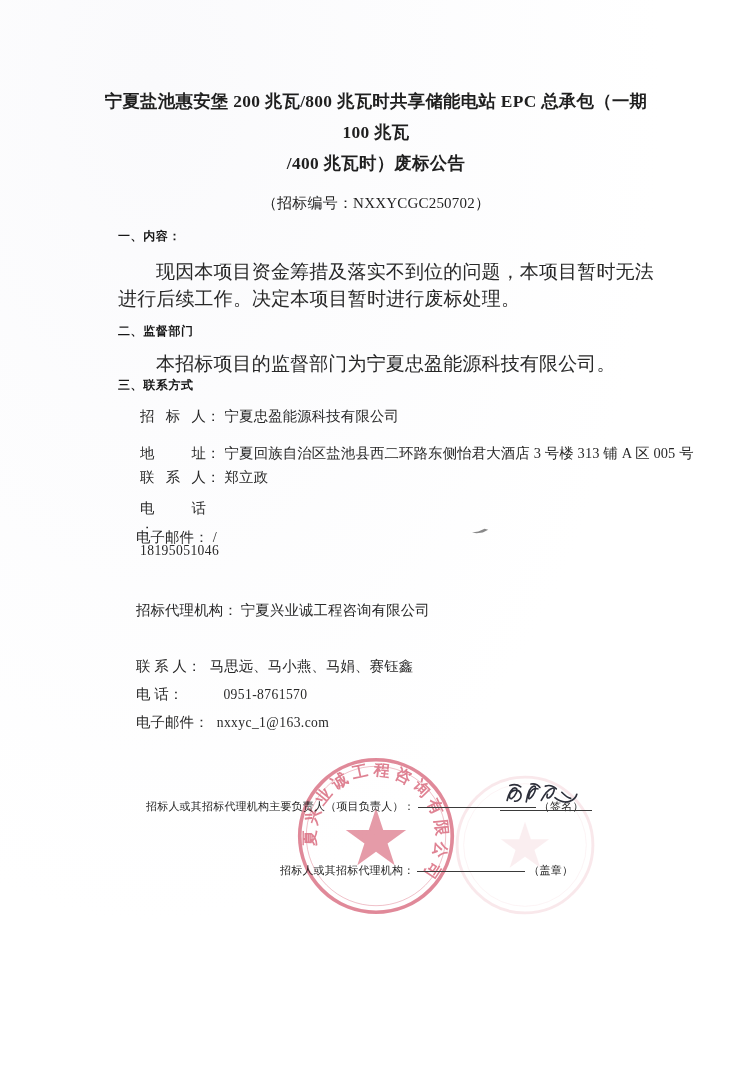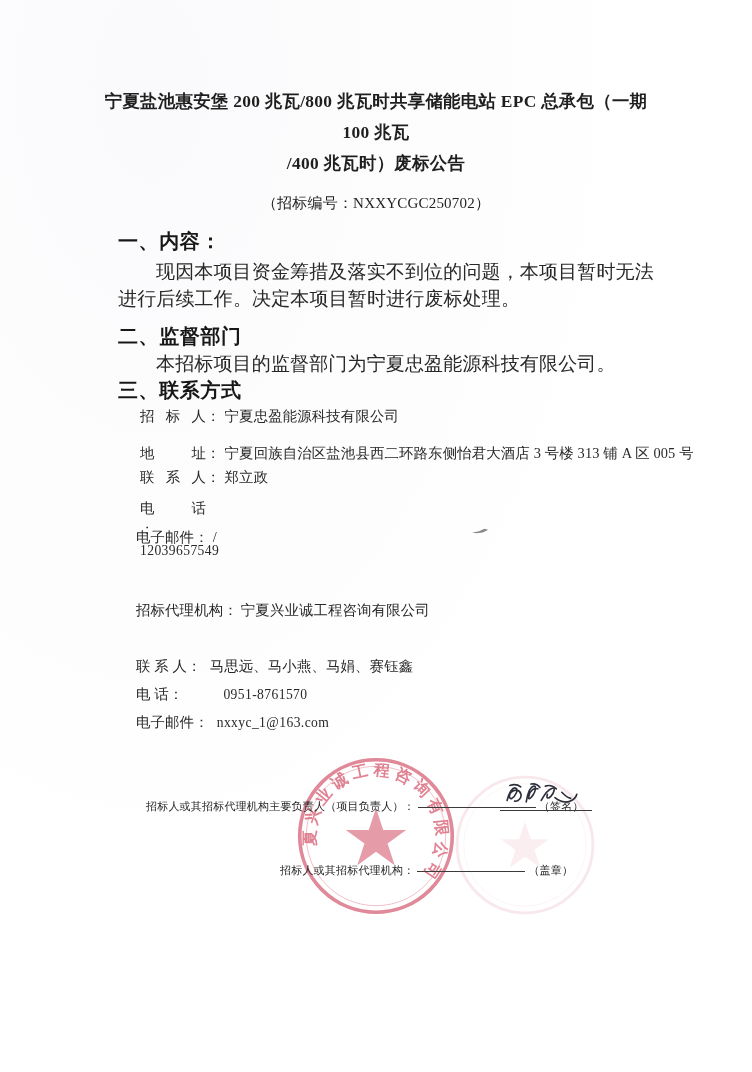--- a/index.html
+++ b/index.html
@@ -57,21 +57,21 @@
     line-height: 26px;
     color: #1f1f1f;
     text-align: center;
     letter-spacing: 0.2px;
   }
 
   
   .section-heading {
     position: absolute;
     left: 118px;
-    font-size: 20px;
+    font-size: 12px;
     font-weight: 700;
     letter-spacing: 0.6px;
     color: #171717;
     font-family: "Liberation Sans", "DejaVu Sans", sans-serif;
   }
   .body-para {
     position: absolute;
     left: 118px;
     width: 540px;
     font-size: 19px;
@@ -217,21 +217,21 @@
 
     <div class="contact-row" style="left:140px; top:467px;">
       <span class="c-label w4">联 系 人</span>
       <span class="c-colon">：</span>
       <span class="c-value">郑立政</span>
     </div>
 
     <div class="contact-row" style="left:140px; top:498px;flex-direction:column;">
       <span class="c-label w4">电     话</span>
       <span class="c-colon">：</span>
-      <span class="c-value mono">12039657549</span>
+      <span class="c-value mono">18195051046</span>
     </div>
 
     <div class="contact-row" style="left:136px; top:527px;">
       <span>电子邮件：</span>
       <span class="c-value" style="padding-left:4px;">/</span>
     </div>
 
     <div class="contact-row" style="left:136px; top:600px;">
       <span>招标代理机构：</span>
       <span class="c-value" style="padding-left:3px;">宁夏兴业诚工程咨询有限公司</span>

